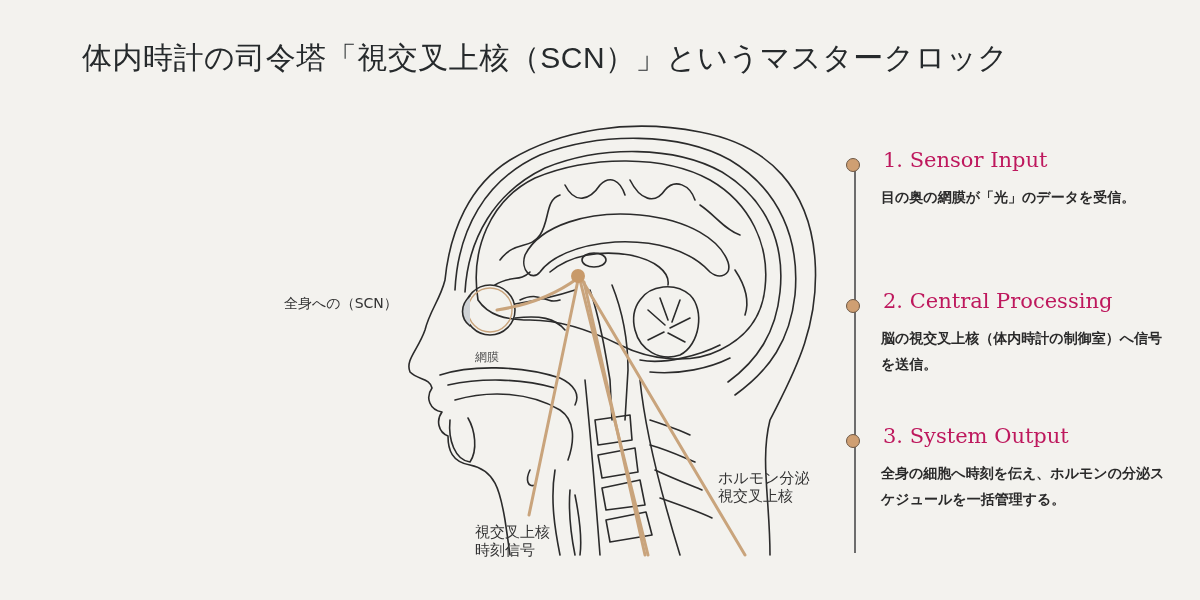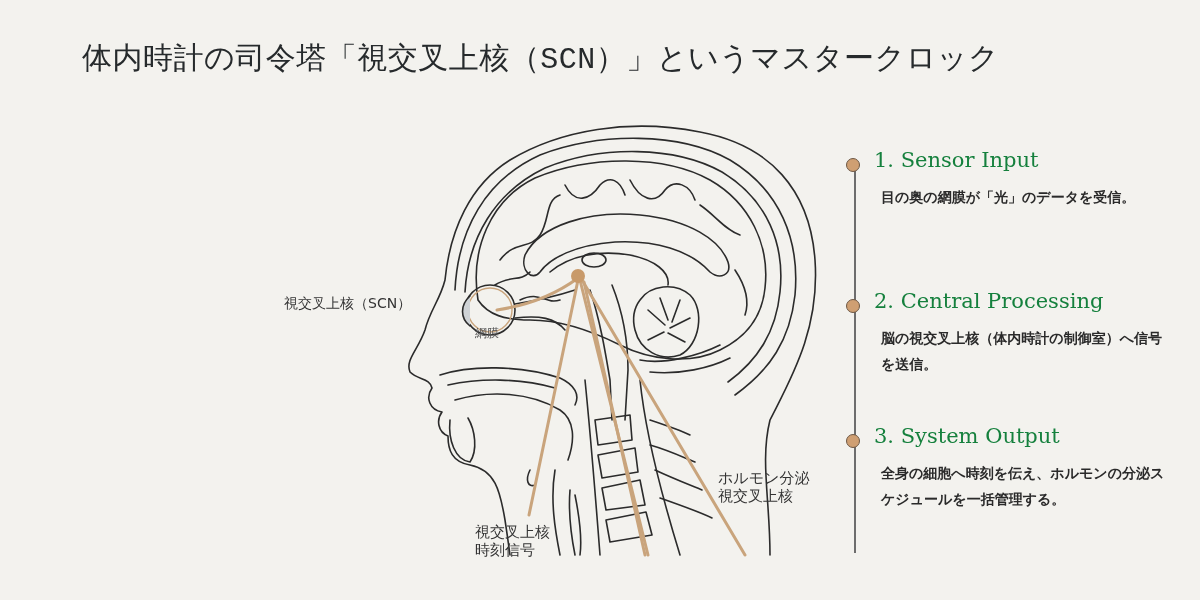--- a/index.html
+++ b/index.html
@@ -5,44 +5,44 @@
   html, body { margin: 0; padding: 0; }
   body {
     width: 1200px; height: 600px; overflow: hidden;
     background: #f3f2ee;
     position: relative;
     font-family: "DejaVu Sans", sans-serif;
     color: #2a2a2a;
   }
   .title {
     position: absolute; left: 82px; top: 38px;
-    font-family: Liberation Mono, monospace;
+    font-family: Liberation Sans, sans-serif;
     font-size: 30px; letter-spacing: 0.5px;
     color: #262a2c; white-space: nowrap;
   }
   .diagram { position: absolute; left: 0; top: 0; width: 1200px; height: 600px; }
   .label {
     position: absolute; font-size: 15px; color: #333; line-height: 18px; white-space: nowrap;
   }
   .label.scn { left: 284px; top: 294px; font-size: 14px; }
-  .label.retina { left: 475px; top: 324px; font-size: 12px; color: #555; }
+  .label.retina { left: 475px; top: 348px; font-size: 12px; color: #555; }
   .label.hormone { left: 718px; top: 469px; }
   .label.signal { left: 475px; top: 523px; }
 
   .timeline-line {
     position: absolute; left: 854px; top: 170px; width: 1.5px; height: 383px; background: #6d6d6d;
   }
   .step { position: absolute; left: 846px; }
   .step .dot {
     position: absolute; left: 0; top: 10px; width: 14px; height: 14px; border-radius: 50%;
     background: #cf9f72; border: 1.5px solid #6e5845; box-sizing: border-box;
   }
   .step .heading {
-    position: absolute; left: 28px; top: 0; font-family: "DejaVu Serif", serif;
-    font-size: 21px; color: #15803d; white-space: nowrap;
+    position: absolute; left: 37px; top: 0; font-family: "DejaVu Serif", serif;
+    font-size: 21px; color: #be185d; white-space: nowrap;
   }
   .step .desc {
     position: absolute; left: 35px; top: 36px; width: 290px; font-size: 14px; line-height: 26px; color: #2a2a2a; font-weight: bold;
   }
   .step1 { top: 148px; }
   .step2 { top: 289px; }
   .step3 { top: 424px; }
 </style>
 </head>
 <body>
@@ -111,21 +111,21 @@
   <g stroke="#c9a47c" stroke-width="3" fill="none" stroke-linecap="round">
     <path d="M497 310 C530 305 555 295 578 278"></path>
     <line x1="578" y1="280" x2="529" y2="515"></line>
     <line x1="580" y1="280" x2="648" y2="555"></line>
     <line x1="582" y1="280" x2="745" y2="555"></line>
     <line x1="584" y1="282" x2="645" y2="555"></line>
   </g>
   <circle cx="578" cy="276" r="7" fill="#c89a6a"></circle>
 </svg>
 
-<div class="label scn">視交叉上核（SCN）</div>
+<div class="label scn">全身への（SCN）</div>
 <div class="label retina">網膜</div>
 <div class="label hormone">
   <div>ホルモン分泌</div>
   <div>視交叉上核</div>
 </div>
 <div class="label signal">
   <div>視交叉上核</div>
   <div>時刻信号</div>
 </div>
 

